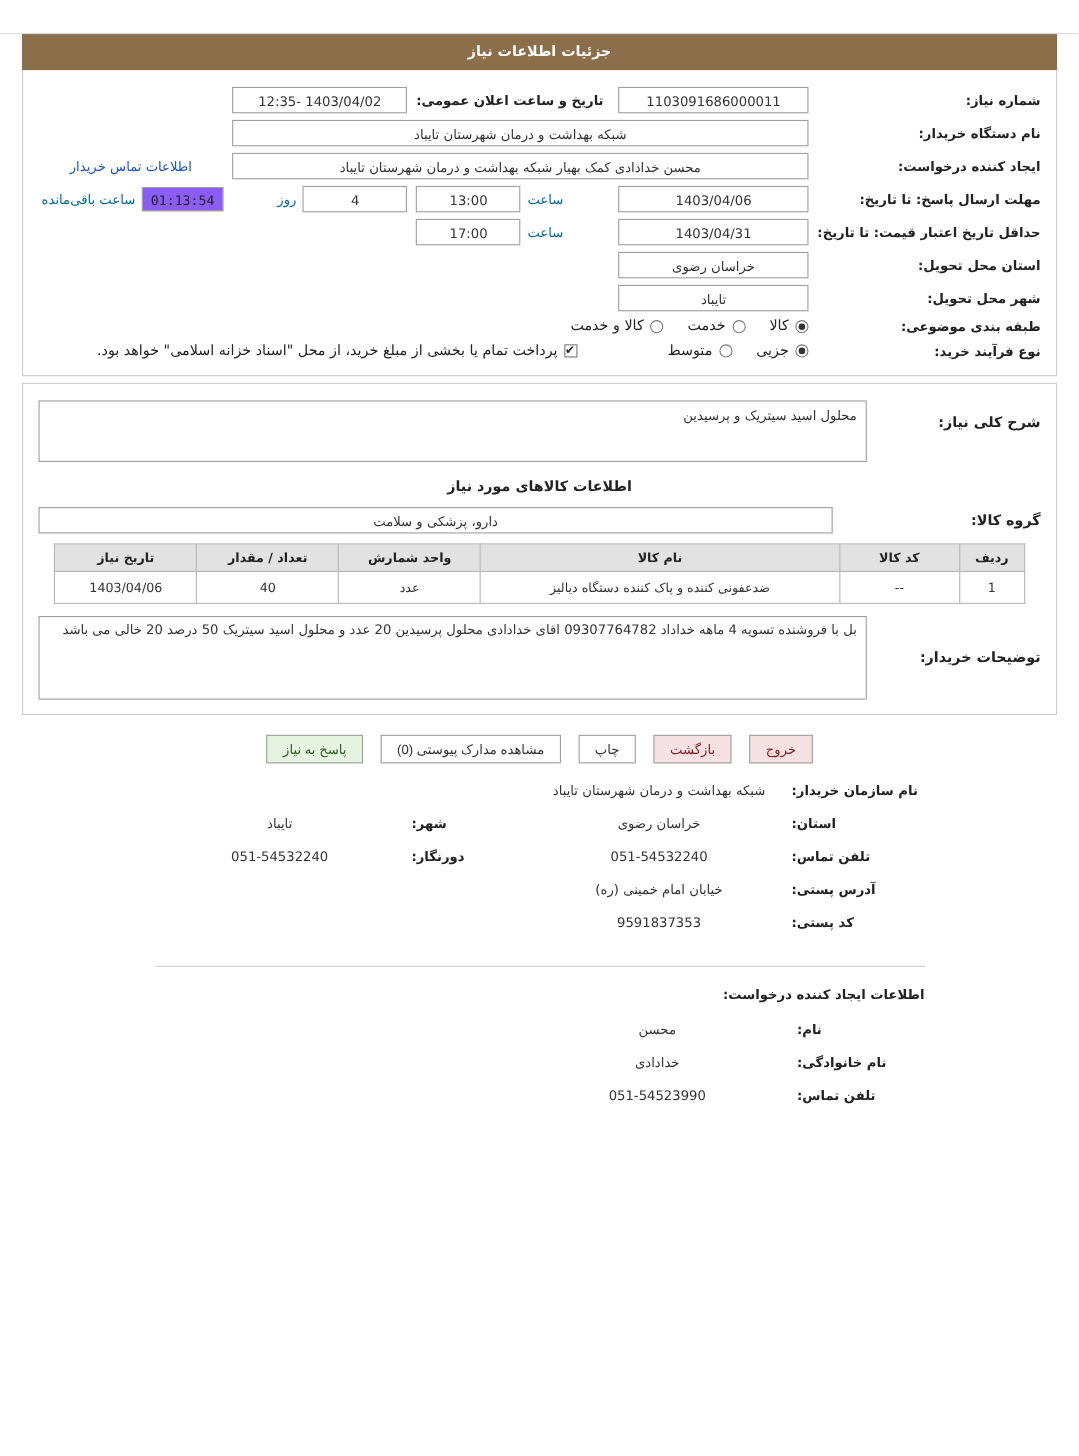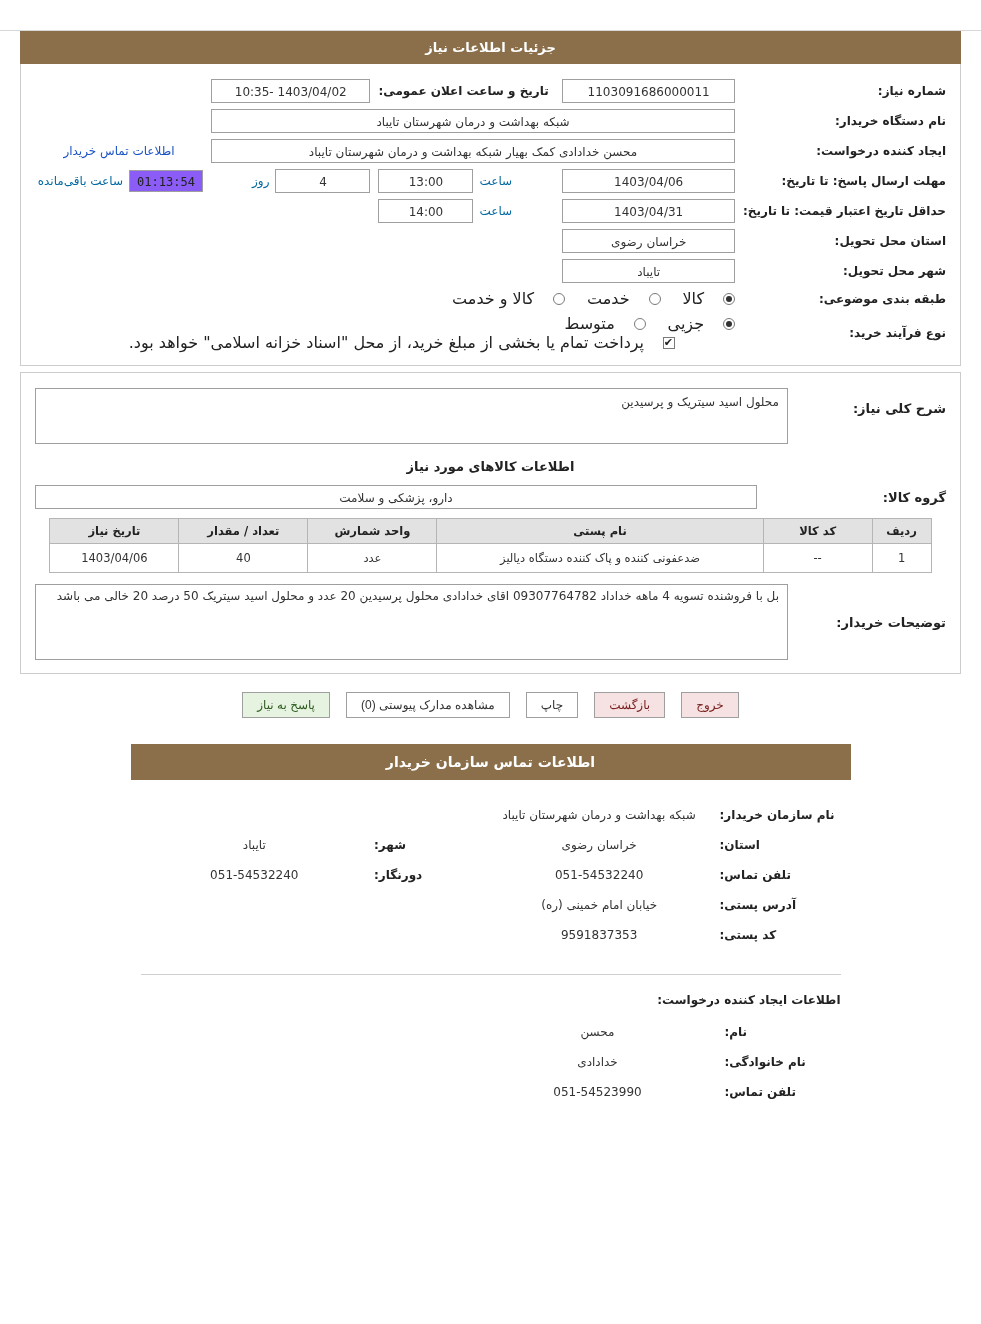--- a/index.html
+++ b/index.html
@@ -135,21 +135,21 @@
     top: 2px; right: 2px;
   }
   .chk.on::after {
     content: "✔";
     position: absolute;
     font-size: 11px;
     line-height: 10px;
     top: 0px; right: 1px;
     color: #222;
   }
-  .opt { display: inline-flex; align-items: center; gap: 19px; margin-left: 18px; font-size: 16px; }
+  .opt { display: inline-flex; align-items: center; gap: 6px; margin-left: 18px; font-size: 13px; }
   .bigbox {
     border: 1px solid #9f9f9f;
     min-height: 56px;
     background: #fff;
     padding: 6px 8px;
     font-size: 12px;
     color: #333;
     box-sizing: border-box;
   }
   .section-title {
@@ -232,21 +232,21 @@
     <div class="panel">
       <table class="form">
         <tbody>
             <tr>
           <td class="lbl">شماره نیاز:</td>
           <td style="width:200px">
             <span class="fld">1103091686000011</span>
           </td>
           <td class="lbl" style="text-align:left;width:180px">تاریخ و ساعت اعلان عمومی:</td>
           <td style="width:190px">
-            <span class="fld">1403/04/02 -10:35</span>
+            <span class="fld">1403/04/02 -12:35</span>
           </td>
           <td></td>
         </tr>
 
         <tr>
           <td class="lbl">نام دستگاه خریدار:</td>
           <td colspan="3">
             <span class="fld">شبکه بهداشت و درمان شهرستان تایباد</span>
           </td>
           <td></td>
@@ -288,21 +288,21 @@
         </tr>
 
         <tr>
           <td class="lbl">حداقل تاریخ اعتبار قیمت: تا تاریخ:</td>
           <td>
             <span class="fld">1403/04/31</span>
           </td>
           <td style="text-align:left">
             <div class="row-flex" style="justify-content:flex-end">
               <span class="inline-lbl">ساعت</span>
-              <span class="fld" style="width:95px">14:00</span>
+              <span class="fld" style="width:95px">17:00</span>
             </div>
           </td>
           <td></td>
           <td></td>
         </tr>
 
         <tr>
           <td class="lbl">استان محل تحویل:</td>
           <td>
             <span class="fld">خراسان رضوی</span>
@@ -384,21 +384,21 @@
           </td>
         </tr>
       </tbody>
         </table>
 
       <table class="goods">
         <thead>
           <tr>
             <th style="width:50px">ردیف</th>
             <th style="width:100px">کد کالا</th>
-            <th>نام پستی</th>
+            <th>نام کالا</th>
             <th style="width:120px">واحد شمارش</th>
             <th style="width:120px">تعداد / مقدار</th>
             <th style="width:120px">تاریخ نیاز</th>
           </tr>
         </thead>
         <tbody>
           <tr>
             <td>1</td>
             <td>--</td>
             <td>ضدعفونی کننده و پاک کننده دستگاه دیالیز</td>
@@ -422,21 +422,20 @@
     </div>
 
     <div class="btnrow">
       <button class="btn pink">خروج</button>
       <button class="btn pink">بازگشت</button>
       <button class="btn white">چاپ</button>
       <button class="btn white">مشاهده مدارک پیوستی (0)</button>
       <button class="btn green">پاسخ به نیاز</button>
     </div>
 
-    <div class="contact-header">اطلاعات تماس سازمان خریدار</div>
 
     <table class="contact">
       <tbody>
           <tr>
         <td class="clabel">نام سازمان خریدار:</td>
         <td class="cvalue">شبکه بهداشت و درمان شهرستان تایباد</td>
         <td></td>
         <td></td>
       </tr>
       <tr>

